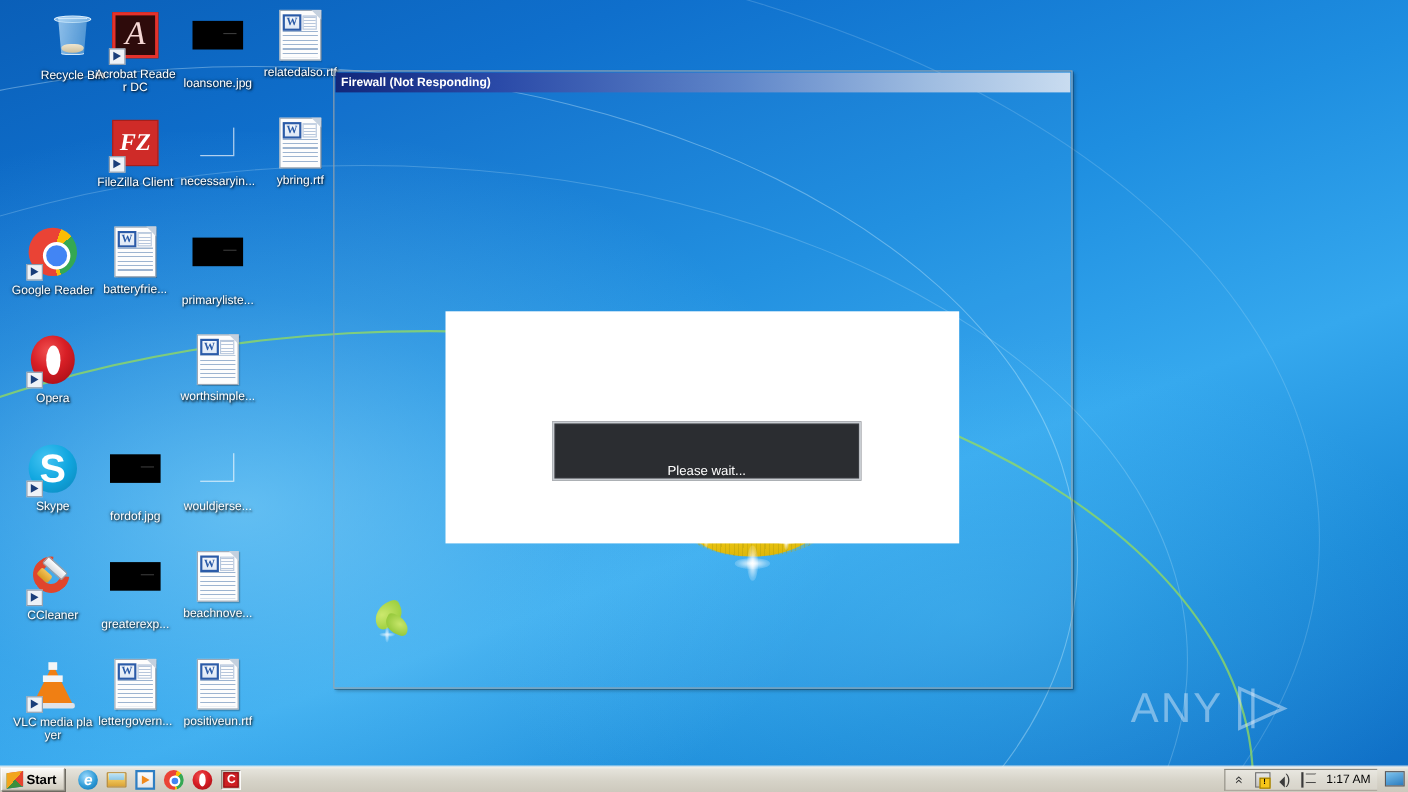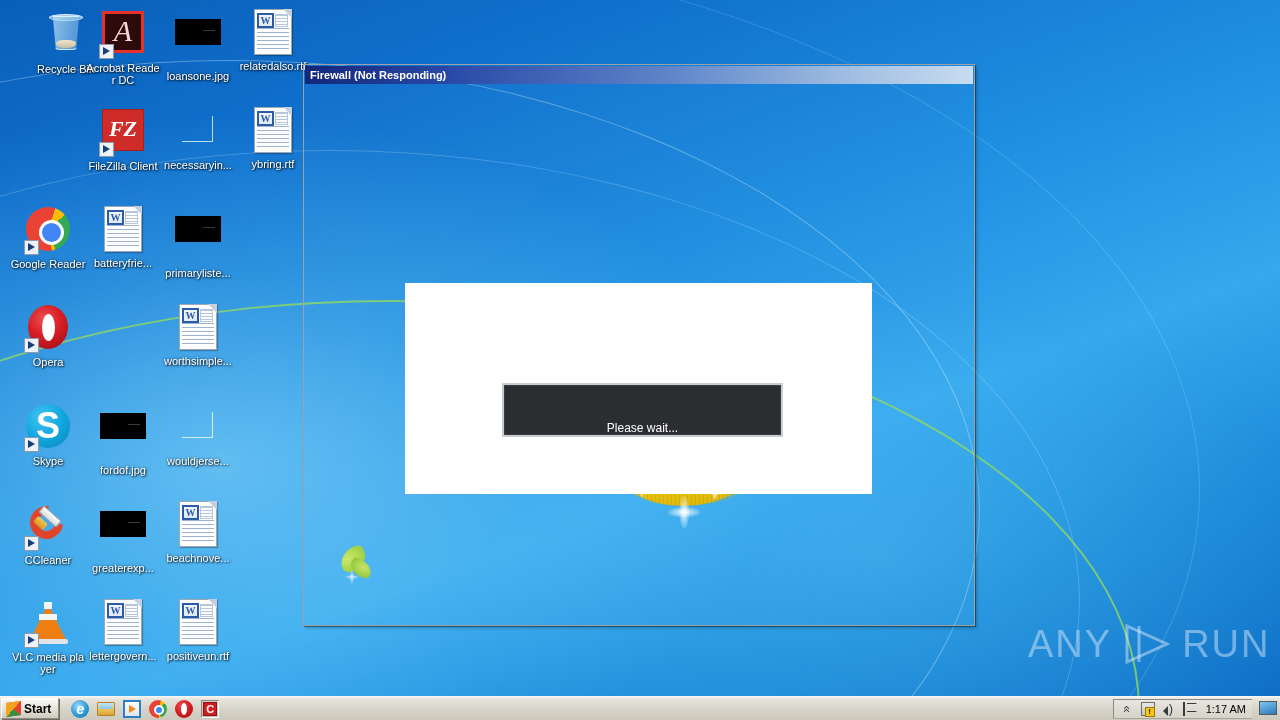--- a/index.html
+++ b/index.html
@@ -623,21 +623,20 @@
   </div>
 
   <div id="watermark">
     <span>ANY</span>
     <span id="wm-play">
       <svg width="52" height="44" viewBox="0 0 52 44">
         <path d="M6 4 L6 40 L46 22 Z" fill="none" stroke="rgba(232,242,252,0.45)" stroke-width="3"></path>
         <path d="M18 4 L18 40" stroke="rgba(232,242,252,0.45)" stroke-width="3" fill="none"></path>
       </svg>
     </span>
-    <span>RUN</span>
   </div>
 
   <div id="taskbar">
     <div id="start-button">
       <span id="start-flag"></span>
       <span>Start</span>
     </div>
     <div id="quicklaunch">
       <div class="ql">
           <div class="ql-ie" style="width:18px;height:18px"></div>

